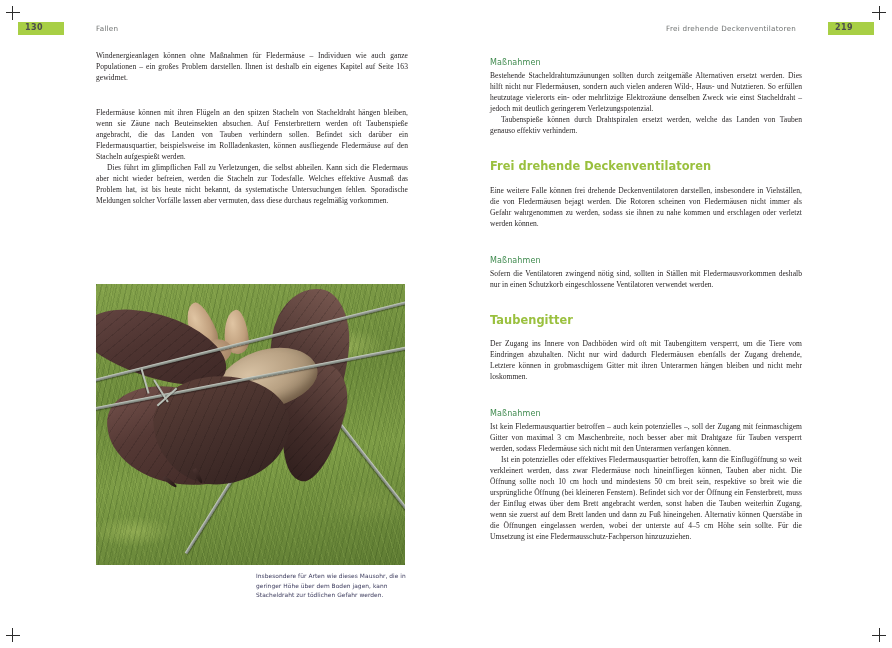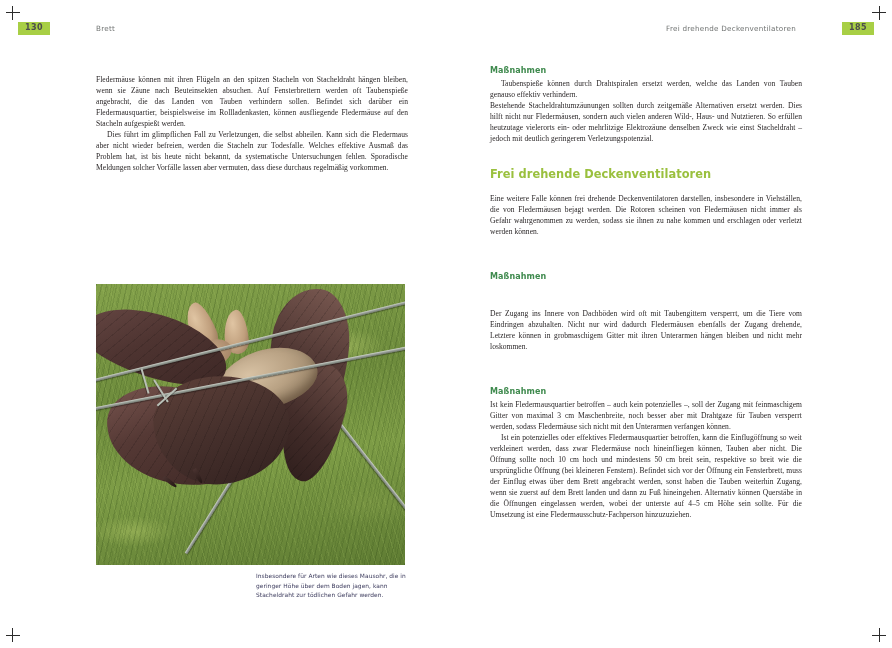--- a/index.html
+++ b/index.html
@@ -20,21 +20,21 @@
 
   
   .folio {
     position: absolute;
     background: #a8cf45;
     color: #4d4d4d;
     font-family: "DejaVu Sans", sans-serif;
     font-size: 8px;
     font-weight: 700;
     letter-spacing: .4px;
-    padding: 2px 7px 3px 7px;
+    padding: 2px 21px 3px 7px;
     line-height: 1;
   }
   .folio.left  { left: 18px; top: 22px; }
   .folio.right { right: 18px; top: 22px; }
 
   
   .runhead {
     position: absolute;
     top: 24px;
     font-family: "DejaVu Sans", sans-serif;
@@ -60,23 +60,23 @@
     font-size: 11.4px;
     font-weight: 700;
     color: #9ac03e;
     margin: 0 0 11px 0;
     letter-spacing: .05px;
     line-height: 1.2;
   }
   h3.meas {
     font-family: "DejaVu Sans", sans-serif;
     font-size: 8px;
-    font-weight: 700;
+    font-weight: 400;
     color: #3f8a4e;
-    margin: 16px 0 2px 0;
+    margin: 8px 0 2px 0;
     letter-spacing: .1px;
     line-height: 1.25;
   }
   .gap-md { height: 19px; }
   .gap-lg { height: 24px; }
 
   p.body {
     margin: 0;
     font-size: 7.55px;
     line-height: 11.0px;
@@ -217,28 +217,29 @@
   <div class="crop h" style="left:6px; top:12px;"></div>
   <div class="crop v" style="left:12px; top:6px;"></div>
   <div class="crop h" style="right:6px; top:12px;"></div>
   <div class="crop v" style="right:12px; top:6px;"></div>
   <div class="crop h" style="left:6px; bottom:12px;"></div>
   <div class="crop v" style="left:12px; bottom:6px;"></div>
   <div class="crop h" style="right:6px; bottom:12px;"></div>
   <div class="crop v" style="right:12px; bottom:6px;"></div>
 
   <div class="folio left">130</div>
-  <div class="folio right">185</div>
-
-  <div class="runhead left">Brett</div>
+  <div class="folio right">219</div>
+
+  <div class="runhead left">Fallen</div>
   <div class="runhead right">Frei drehende Deckenventilatoren</div>
 
   <div class="col left">
 
 
+    <p class="body">Windenergieanlagen können ohne Maßnahmen für Fledermäuse – Individuen wie auch ganze Populationen – ein großes Problem darstellen. Ihnen ist deshalb ein eigenes Kapitel auf Seite 163 gewidmet.</p>
 
     <div class="gap-lg"></div>
 
 
     <p class="body">Fledermäuse können mit ihren Flügeln an den spitzen Stacheln von Stacheldraht hängen bleiben, wenn sie Zäune nach Beuteinsekten absuchen. Auf Fensterbrettern werden oft Taubenspieße angebracht, die das Landen von Tauben verhindern sollen. Befindet sich darüber ein Fledermausquartier, beispielsweise im Rollladenkasten, können ausfliegende Fledermäuse auf den Stacheln aufgespießt werden.</p>
 
     <p class="body ind">Dies führt im glimpflichen Fall zu Verletzungen, die selbst abheilen. Kann sich die Fledermaus aber nicht wieder befreien, werden die Stacheln zur Todesfalle. Welches effektive Ausmaß das Problem hat, ist bis heute nicht bekannt, da systematische Untersuchungen fehlen. Sporadische Meldungen solcher Vorfälle lassen aber vermuten, dass diese durchaus regelmäßig vorkommen.</p>
   </div>
 
   <div class="photo-wrap">
@@ -277,34 +278,36 @@
       <div class="barb" style="left:58px; top:112px; transform:rotate(-42deg);"></div>
       <div class="barb" style="left:36px; top:96px; transform:rotate(74deg);"></div>
     </div>
   </div>
 
   <div class="caption">Insbesondere für Arten wie dieses Mausohr, die in geringer Höhe über dem Boden jagen, kann Stacheldraht zur tödlichen Gefahr werden.</div>
 
   <div class="col right">
 
     <h3 class="meas">Maßnahmen</h3>
+    <p class="body">Bestehende Stacheldrahtumzäunungen sollten durch zeitgemäße Alternativen ersetzt werden. Dies hilft nicht nur Fledermäusen, sondern auch vielen anderen Wild-, Haus- und Nutztieren. So erfüllen heutzutage vielerorts ein- oder mehrlitzige Elektrozäune denselben Zweck wie einst Stacheldraht – jedoch mit deutlich geringerem Verletzungspotenzial.</p>
     <p class="body ind">Taubenspieße können durch Drahtspiralen ersetzt werden, welche das Landen von Tauben genauso effektiv verhindern.</p>
-    <p class="body">Bestehende Stacheldrahtumzäunungen sollten durch zeitgemäße Alternativen ersetzt werden. Dies hilft nicht nur Fledermäusen, sondern auch vielen anderen Wild-, Haus- und Nutztieren. So erfüllen heutzutage vielerorts ein- oder mehrlitzige Elektrozäune denselben Zweck wie einst Stacheldraht – jedoch mit deutlich geringerem Verletzungspotenzial.</p>
 
     <div class="gap-lg"></div>
 
     <h2 class="sect">Frei drehende Deckenventilatoren</h2>
     <p class="body">Eine weitere Falle können frei drehende Deckenventilatoren darstellen, insbesondere in Viehställen, die von Fledermäusen bejagt werden. Die Rotoren scheinen von Fledermäusen nicht immer als Gefahr wahrgenommen zu werden, sodass sie ihnen zu nahe kommen und erschlagen oder verletzt werden können.</p>
 
     <div class="gap-md"></div>
 
     <h3 class="meas">Maßnahmen</h3>
+    <p class="body">Sofern die Ventilatoren zwingend nötig sind, sollten in Ställen mit Fledermausvorkommen deshalb nur in einen Schutzkorb eingeschlossene Ventilatoren verwendet werden.</p>
 
     <div class="gap-lg"></div>
 
+    <h2 class="sect">Taubengitter</h2>
     <p class="body">Der Zugang ins Innere von Dachböden wird oft mit Taubengittern versperrt, um die Tiere vom Eindringen abzuhalten. Nicht nur wird dadurch Fledermäusen ebenfalls der Zugang drehende, Letztere können in grobmaschigem Gitter mit ihren Unterarmen hängen bleiben und nicht mehr loskommen.</p>
 
     <div class="gap-md"></div>
 
     <h3 class="meas">Maßnahmen</h3>
     <p class="body">Ist kein Fledermausquartier betroffen – auch kein potenzielles –, soll der Zugang mit feinmaschigem Gitter von maximal 3 cm Maschenbreite, noch besser aber mit Drahtgaze für Tauben versperrt werden, sodass Fledermäuse sich nicht mit den Unterarmen verfangen können.</p>
     <p class="body ind">Ist ein potenzielles oder effektives Fledermausquartier betroffen, kann die Einflugöffnung so weit verkleinert werden, dass zwar Fledermäuse noch hineinfliegen können, Tauben aber nicht. Die Öffnung sollte noch 10 cm hoch und mindestens 50 cm breit sein, respektive so breit wie die ursprüngliche Öffnung (bei kleineren Fenstern). Befindet sich vor der Öffnung ein Fensterbrett, muss der Einflug etwas über dem Brett angebracht werden, sonst haben die Tauben weiterhin Zugang, wenn sie zuerst auf dem Brett landen und dann zu Fuß hineingehen. Alternativ können Querstäbe in die Öffnungen eingelassen werden, wobei der unterste auf 4–5 cm Höhe sein sollte. Für die Umsetzung ist eine Fledermausschutz-Fachperson hinzuzuziehen.</p>
   </div>
 
 </div>

